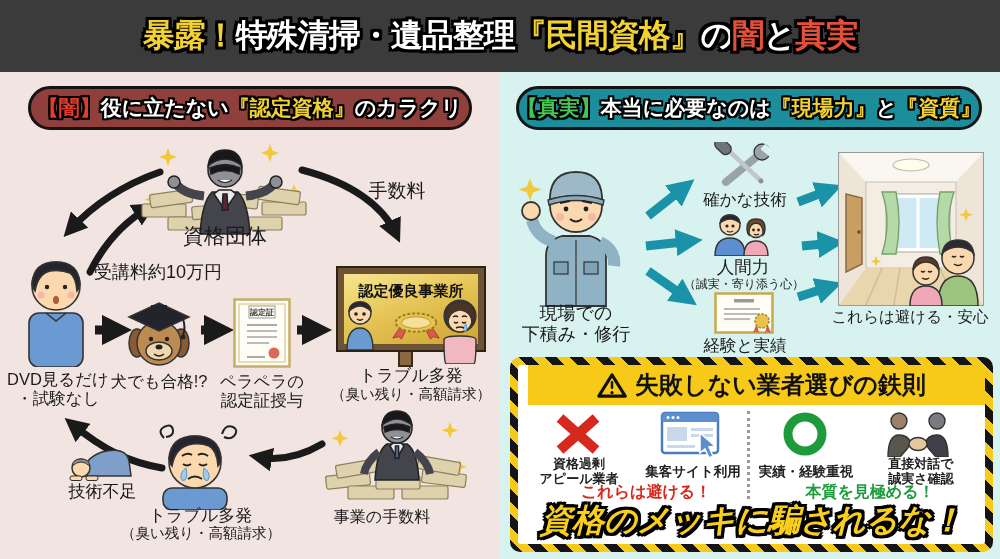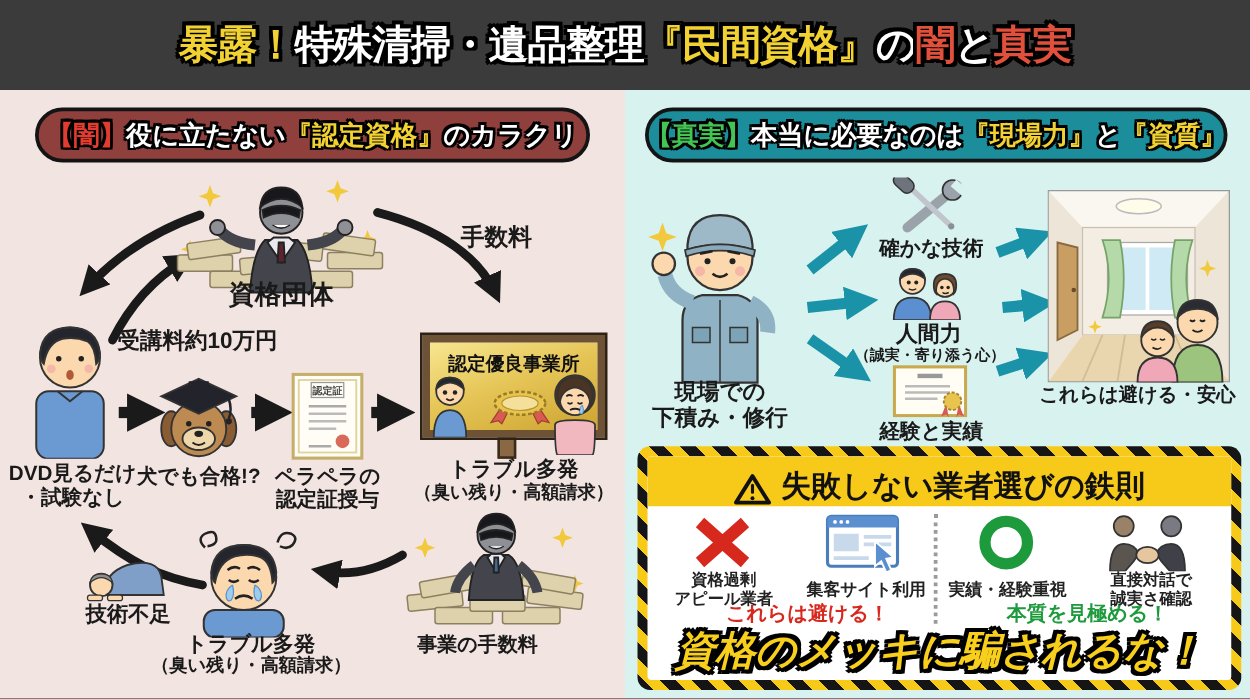--- a/index.html
+++ b/index.html
@@ -21,38 +21,38 @@
   
   .bg-left{position:absolute;left:0;top:72px;width:500px;height:487px;background:var(--left-bg,#f2e4e0);}
   .bg-right{position:absolute;left:500px;top:72px;width:500px;height:487px;background:var(--right-bg,#d8f3ef);}
   .hdr{position:absolute;top:86px;height:44px;border-radius:24px;border:3px solid #141414;
     display:flex;align-items:center;justify-content:center;font-weight:bold;font-size:21px;
     white-space:nowrap;z-index:4;box-sizing:border-box;}
   .hdr-left{left:28px;width:444px;background:var(--left-header-bg,#8f3f3c);}
   .hdr-right{left:516px;width:466px;background:var(--right-header-bg,#1b8d9b);}
   
   .fig{position:absolute;z-index:2;}
-  .lbl{position:absolute;z-index:3;font-weight:bold;color:#1a1a1a;text-align:center;line-height:1.18;white-space:nowrap;}
+  .lbl{position:absolute;z-index:3;font-weight:normal;color:#1a1a1a;text-align:center;line-height:1.18;white-space:nowrap;}
   .overlay{position:absolute;left:0;top:0;width:1000px;height:559px;z-index:1;pointer-events:none;}
   
   .gold-sign{position:absolute;left:338px;top:268px;width:146px;height:82px;z-index:2;
     background:linear-gradient(160deg,#f7e690 0%,#e6c658 45%,#cda42f 100%);
     border:6px solid #6e5236;outline:2px solid #2d2216;box-sizing:border-box;text-align:center;}
   .gs-line1{font-size:15px;font-weight:bold;color:#111;margin-top:8px;white-space:nowrap;}
   .gs-line2{font-size:14.5px;font-weight:bold;color:#111;white-space:nowrap;}
   .gs-medal{position:absolute;left:43px;top:37px;width:58px;height:29px;}
   .gs-leg{position:absolute;left:398px;top:350px;width:15px;height:17px;z-index:1;
     background:#8a6844;border:2px solid #3a2c1c;box-sizing:border-box;}
   
   .rules{position:absolute;left:510px;top:357px;width:483px;height:195px;z-index:5;
     background:repeating-linear-gradient(45deg,#151515 0 9px,var(--warn-yellow,#f7c918) 9px 18px);
     border-radius:10px;padding:8px;box-sizing:border-box;}
   .rules-in{position:relative;width:100%;height:100%;background:#fff;border-radius:3px;overflow:hidden;}
-  .rules-hd{position:absolute;left:0;top:0;width:100%;height:40px;background:var(--warn-yellow,#f7c918);
-    display:flex;align-items:flex-end;justify-content:center;gap:8px;}
+  .rules-hd{position:absolute;left:10px;top:0;width:100%;height:40px;background:var(--warn-yellow,#f7c918);
+    display:flex;align-items:center;justify-content:center;gap:8px;}
   .rules-title{font-size:24px;font-weight:bold;color:#111;white-space:nowrap;}
   .r-lbl{position:absolute;font-weight:bold;color:#222;text-align:center;line-height:1.15;white-space:nowrap;z-index:3;}
   .r-div{position:absolute;left:229px;top:46px;height:88px;border-left:3px dotted #9a9a9a;}
   .avoid{color:var(--bad-red,#d7281e);}
   .discern{color:var(--good-green,#1d9a3c);}
   .slogan{position:absolute;left:0;top:134px;width:100%;text-align:center;font-size:32px;font-weight:bold;
     color:var(--slogan-yellow,#f8cf1c);white-space:nowrap;letter-spacing:0;
     text-shadow:-3px -3px 0 #000,3px -3px 0 #000,-3px 3px 0 #000,3px 3px 0 #000,
     -3px 0 0 #000,3px 0 0 #000,0 -3px 0 #000,0 3px 0 #000,-1px -3px 0 #000,1px 3px 0 #000;font-style:italic;}
   svg text{font-family:"Liberation Sans","DejaVu Sans",sans-serif;}

